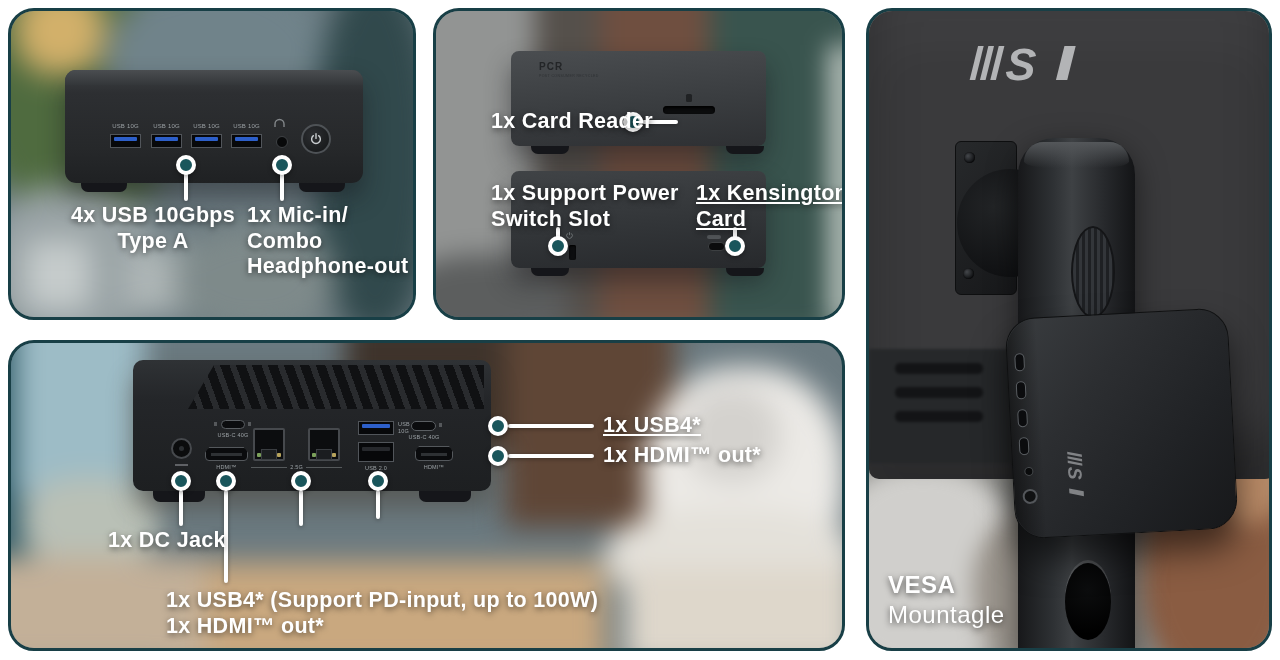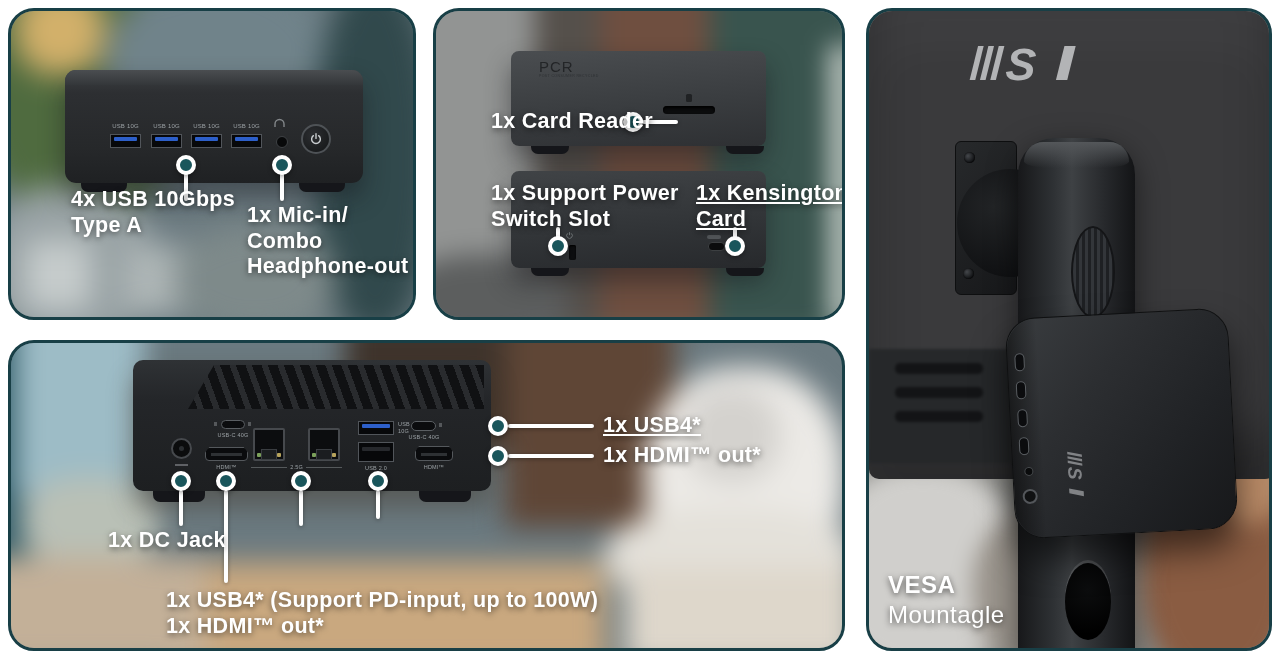--- a/index.html
+++ b/index.html
@@ -94,21 +94,21 @@
       </div>
     </div>
     <div class="foot" style="left:70px;top:172px;width:46px;height:9px;"></div>
     <div class="foot" style="left:288px;top:172px;width:46px;height:9px;"></div>
 
     <div class="vline" style="left:173px;top:160px;height:30px;"></div>
     <div class="vline" style="left:269px;top:160px;height:30px;"></div>
     <div class="dot" style="left:165px;top:144px;"></div>
     <div class="dot" style="left:261px;top:144px;"></div>
 
-    <div class="lbl" style="left:60px;top:176px;">
+    <div class="lbl" style="left:60px;top:192px;text-align:center;">
       <div>4x USB 10Gbps</div>
       <div>Type A</div>
     </div>
     <div class="lbl" style="left:236px;top:192px;">
       <div>1x Mic-in/</div>
       <div>Combo</div>
       <div>Headphone-out</div>
     </div>
   </section>
 
@@ -118,21 +118,21 @@
       <div class="blob" style="left:125px;top:-10px;width:70px;height:360px;background:#55504b;border-radius:0;"></div>
       <div class="blob" style="left:190px;top:-10px;width:115px;height:360px;background:#6f4f40;border-radius:0;"></div>
       <div class="blob" style="left:300px;top:-10px;width:150px;height:360px;background:#39544e;border-radius:0;"></div>
       <div class="blob" style="left:420px;top:60px;width:22px;height:280px;background:#cfd6d0;border-radius:0;"></div>
       <div class="blob" style="left:-10px;top:270px;width:170px;height:90px;background:#5c5e5e;"></div>
     </div>
 
     <div class="dev" style="left:75px;top:40px;width:255px;height:95px;border-radius:8px;
          background:linear-gradient(175deg,#4a4d50 0%,#3a3d40 55%,#2e3033 100%);">
       <div class="abs" style="left:28px;top:8px;">
-        <div style="font-size:15px;font-weight:400;color:#232527;letter-spacing:1px;line-height:15px;">PCR</div>
+        <div style="font-size:10px;font-weight:700;color:#232527;letter-spacing:1px;line-height:15px;">PCR</div>
         <div style="font-size:3.5px;color:#2e3134;letter-spacing:.4px;line-height:5px;">POST CONSUMER RECYCLED</div>
       </div>
       <div class="abs" style="left:175px;top:43px;width:6px;height:8px;background:#202224;border-radius:1.5px;"></div>
       <div class="abs" style="left:152px;top:55px;width:52px;height:8px;border-radius:4px;background:#0b0c0d;
            box-shadow:inset 0 2px 3px #000;"></div>
     </div>
     <div class="foot" style="left:95px;top:135px;width:38px;height:8px;"></div>
     <div class="foot" style="left:290px;top:135px;width:38px;height:8px;"></div>
 
     <div class="hline" style="left:206px;top:109px;width:36px;"></div>

